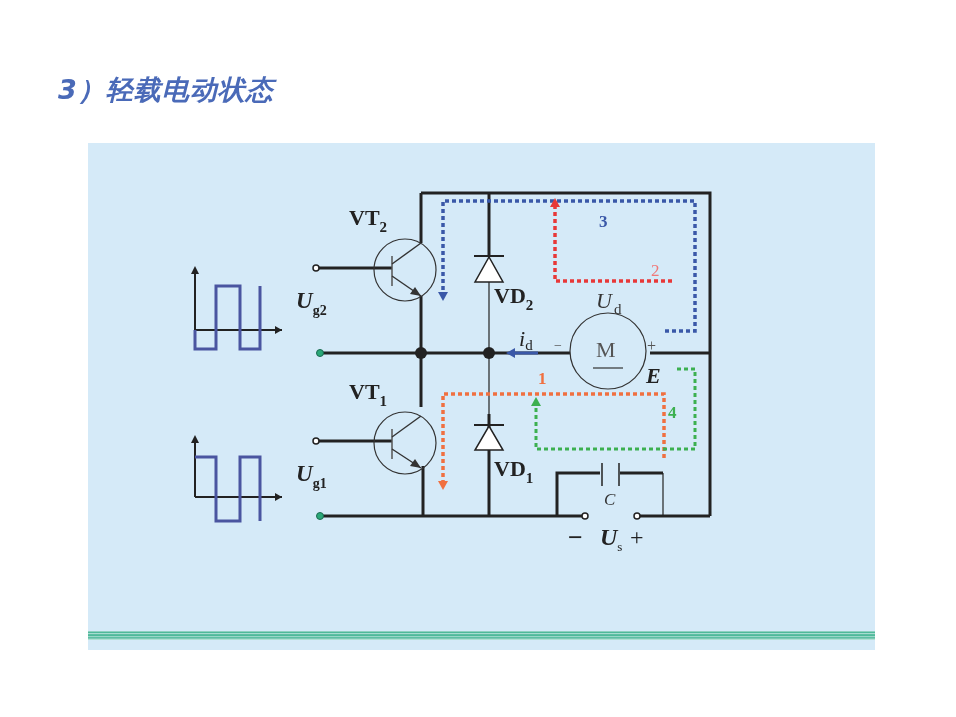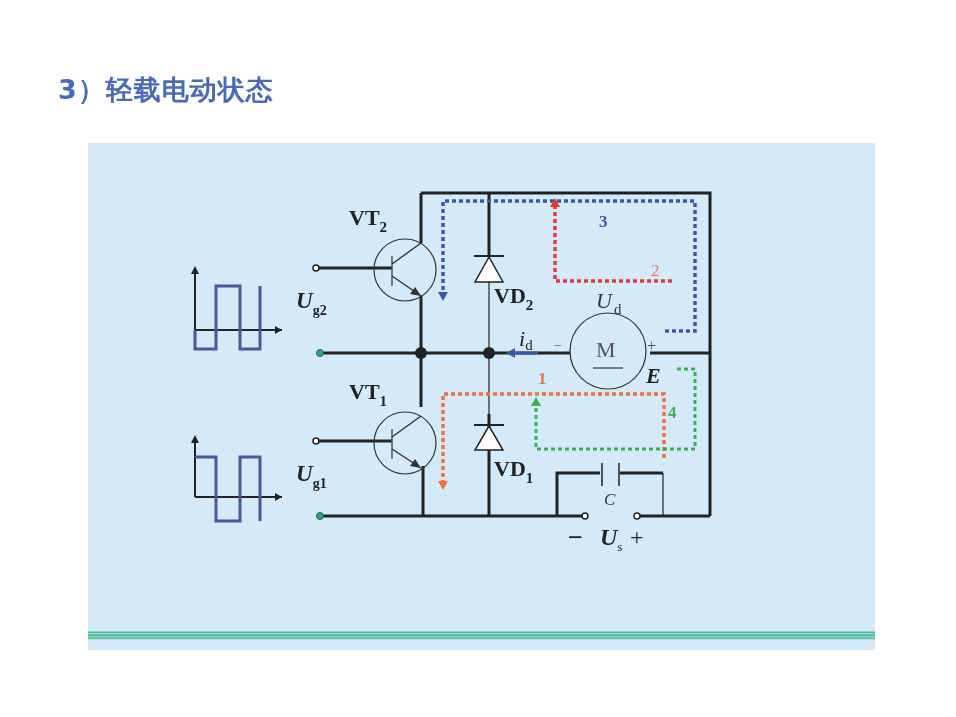--- a/index.html
+++ b/index.html
@@ -1,17 +1,17 @@
 <!DOCTYPE html>
 <html><head>
 <meta charset="utf-8">
 <style>
   html, body { margin:0; padding:0; background:#ffffff; }
   body { width:956px; height:717px; position:relative; overflow:hidden; font-family:"DejaVu Sans", sans-serif; }
-  .title { position:absolute; left:58px; top:72px; font-size:27px; font-weight:bold; color:#4a6ab8; letter-spacing:1px; font-family:"DejaVu Sans", sans-serif; }
+  .title { position:absolute; left:58px; top:72px; font-size:27px; font-weight:bold; color:#4a6ab8; letter-spacing:1px; font-family:"DejaVu Sans", sans-serif;font-style:italic; }
   .panel { position:absolute; left:88px; top:143px; width:787px; height:507px; background:#d5eaf8; }
   .bars { position:absolute; left:88px; top:631px; width:787px; height:9px; }
   .bars div { height:1px; }
   svg { position:absolute; left:0; top:0; }
   .serif { font-family:"Liberation Serif", "DejaVu Serif", serif; }
 </style>
 </head>
 <body>
 
 <div class="title">3）轻载电动状态</div>

